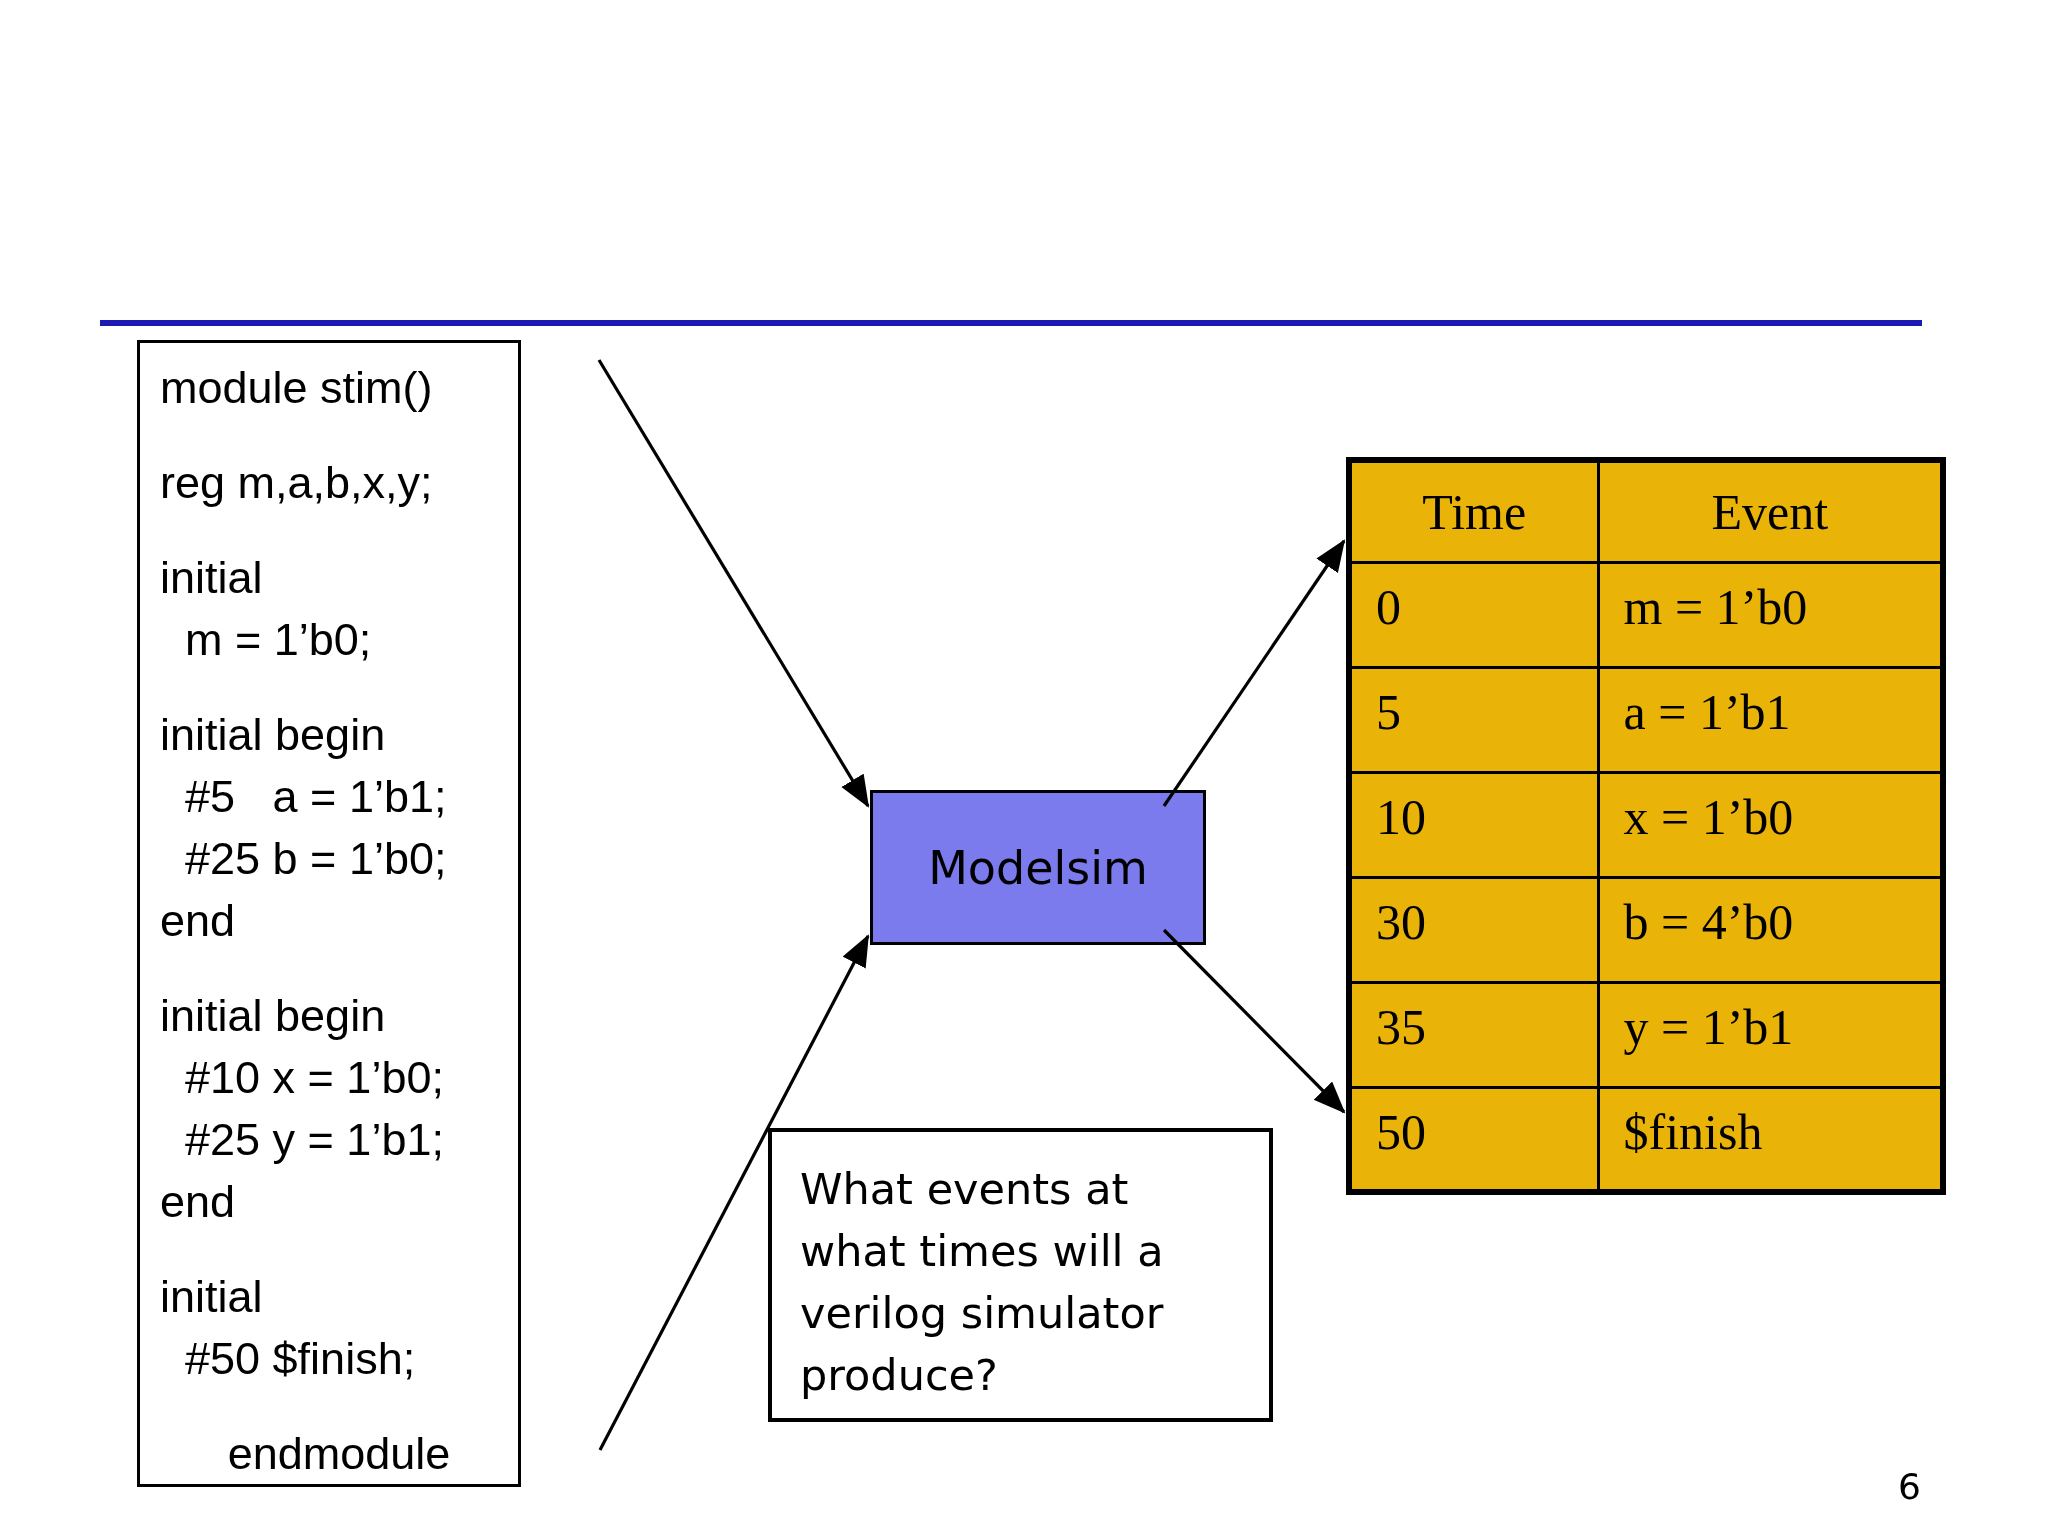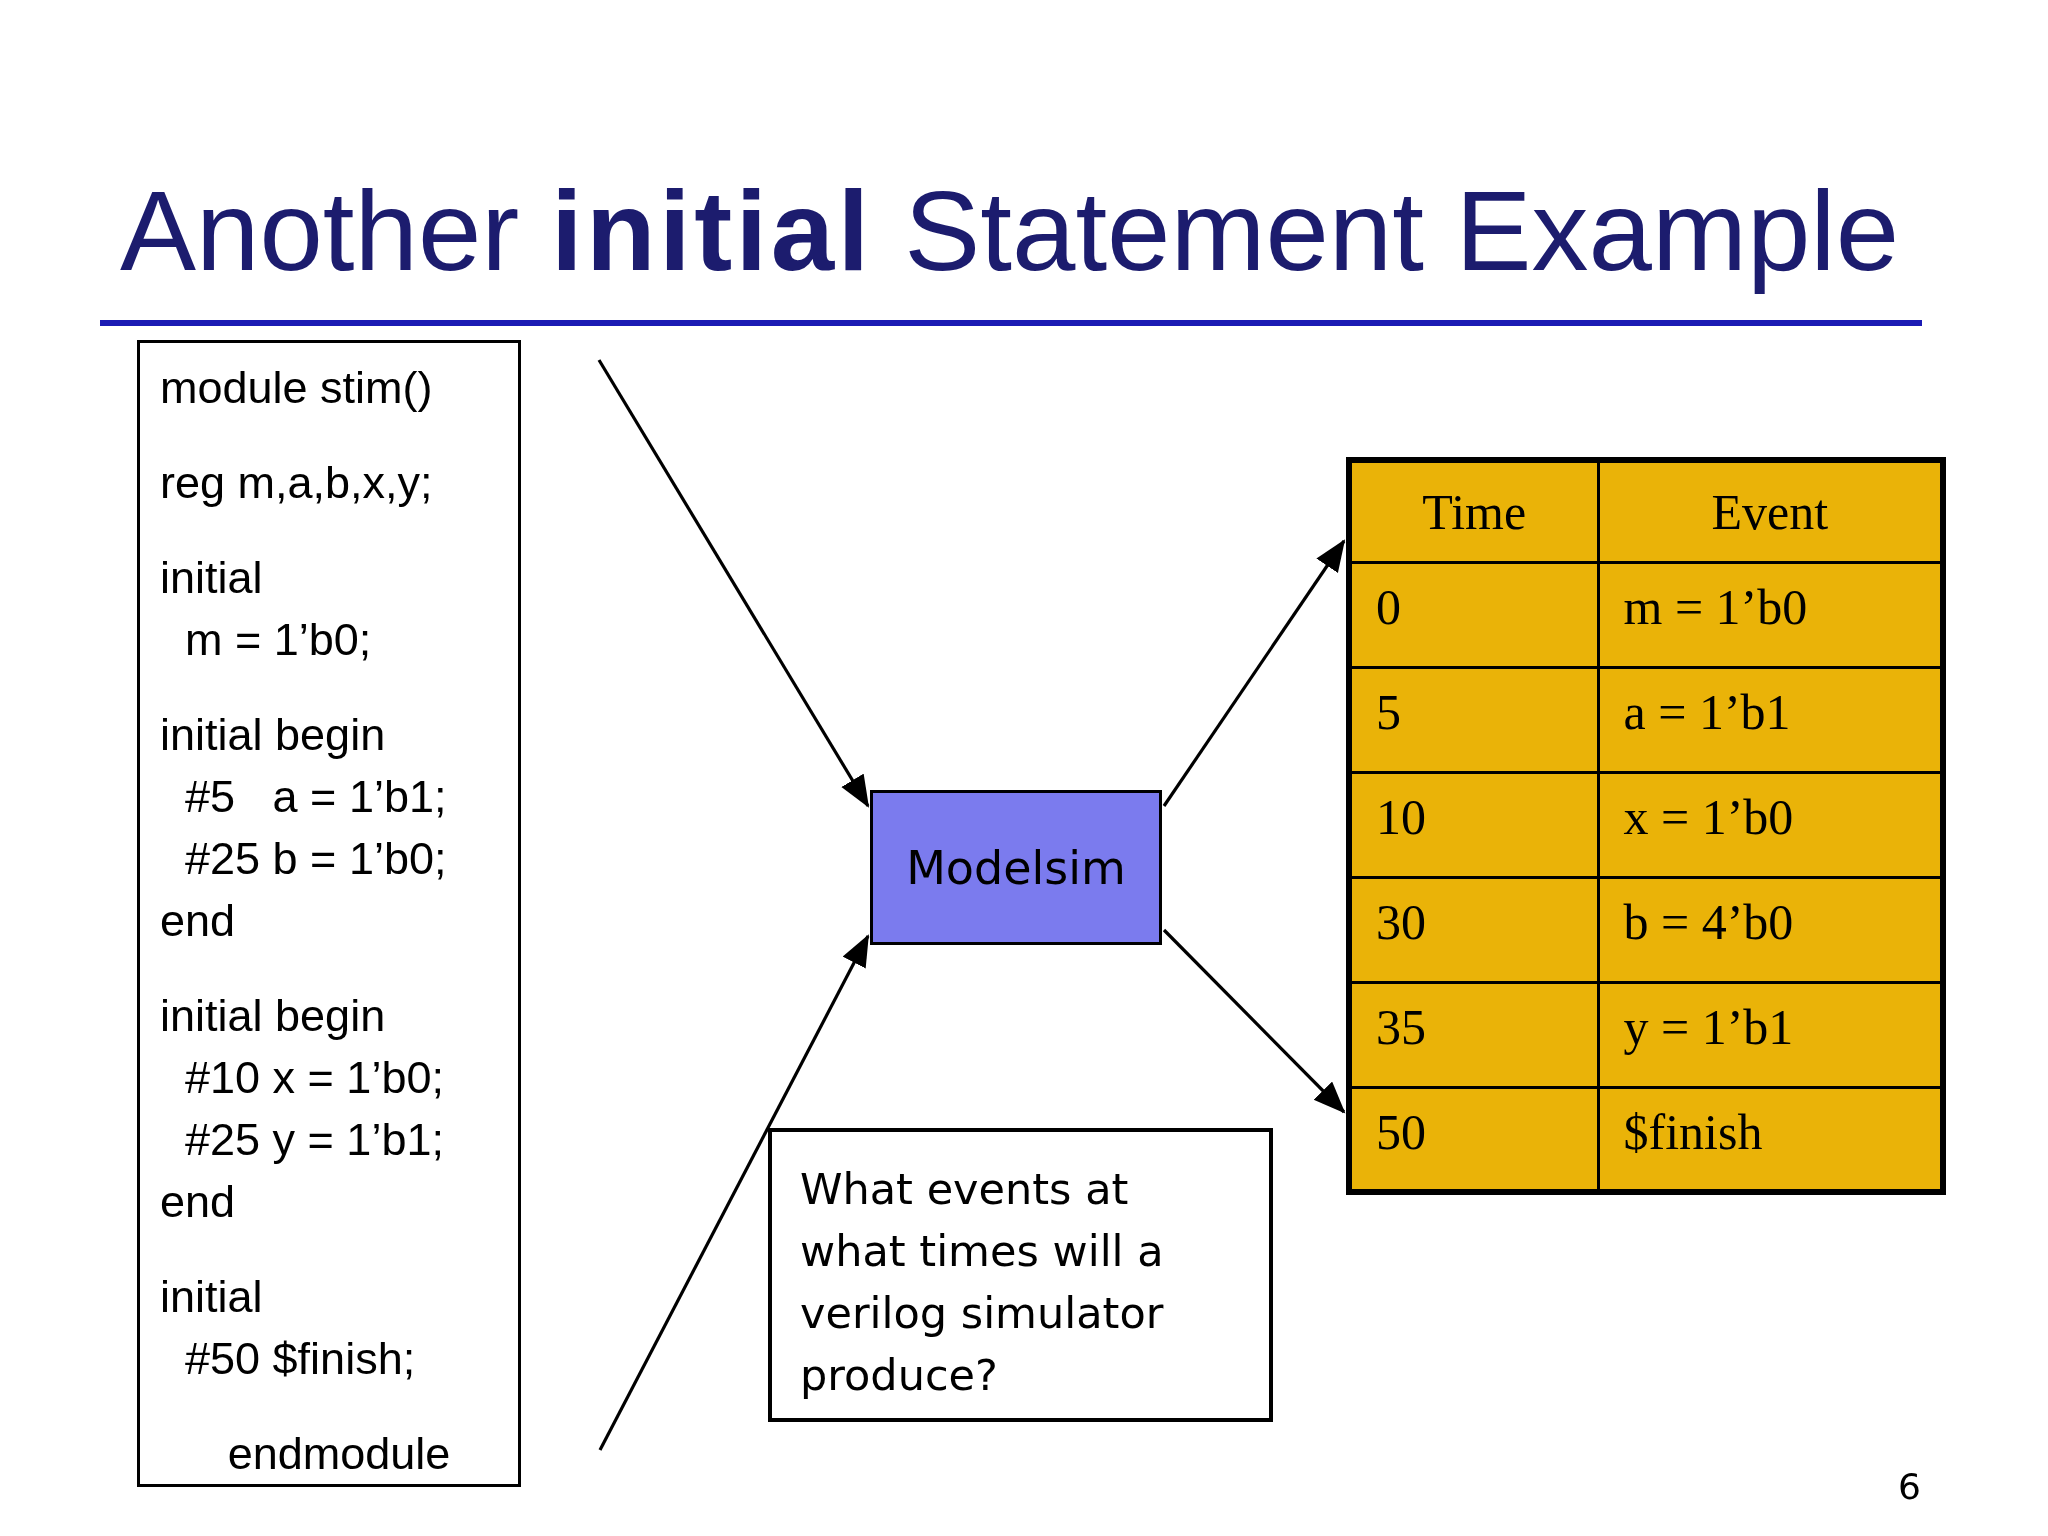--- a/index.html
+++ b/index.html
@@ -50,21 +50,21 @@
     color: #000;
     white-space: pre;
     margin: 0 0 33px 0;
   }
   .code-block:last-child { margin-bottom: 0; text-align: center; }
 
   
   .sim-box {
     left: 870px;
     top: 790px;
-    width: 292px;
+    width: 336px;
     height: 155px;
     background: #7b7bee;
     border: 3px solid #000;
     box-sizing: border-box;
     display: flex;
     align-items: center;
     justify-content: center;
   }
   .sim-label {
     font-family: "DejaVu Sans", sans-serif;
@@ -139,23 +139,20 @@
     height: 1536px;
     pointer-events: none;
   }
   .arrows line { stroke: #000; stroke-width: 3.2; }
 </style>
 </head>
 <body>
 
 <div class="slide">
 
-  <div class="abs title">
-    <span>Another </span><span class="kw">initial</span><span> Statement Example</span>
-  </div>
   <div class="abs title-rule"></div>
 
   <div class="abs code-box">
     <div class="code-block">module stim()</div>
     <div class="code-block">reg m,a,b,x,y;</div>
     <div class="code-block">initial
   m = 1’b0;</div>
     <div class="code-block">initial begin
   #5   a = 1’b1;
   #25 b = 1’b0;

